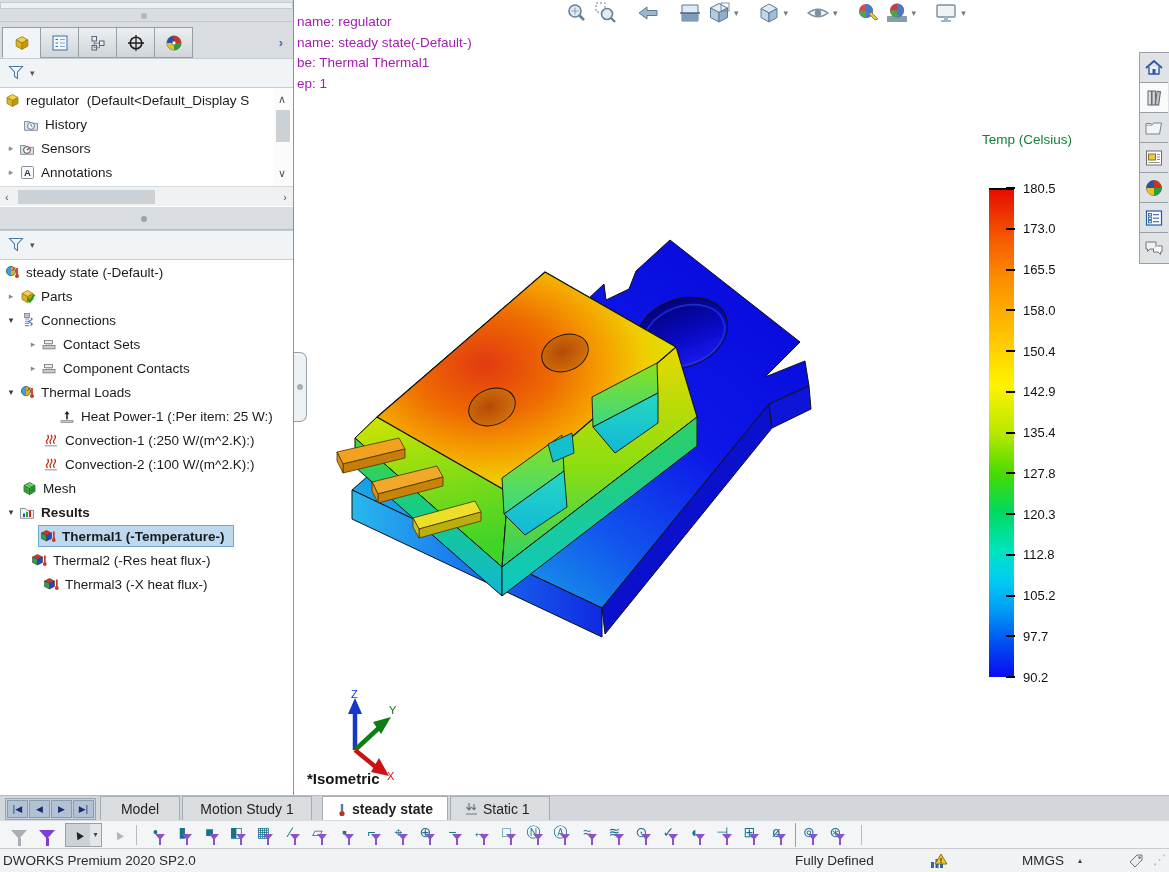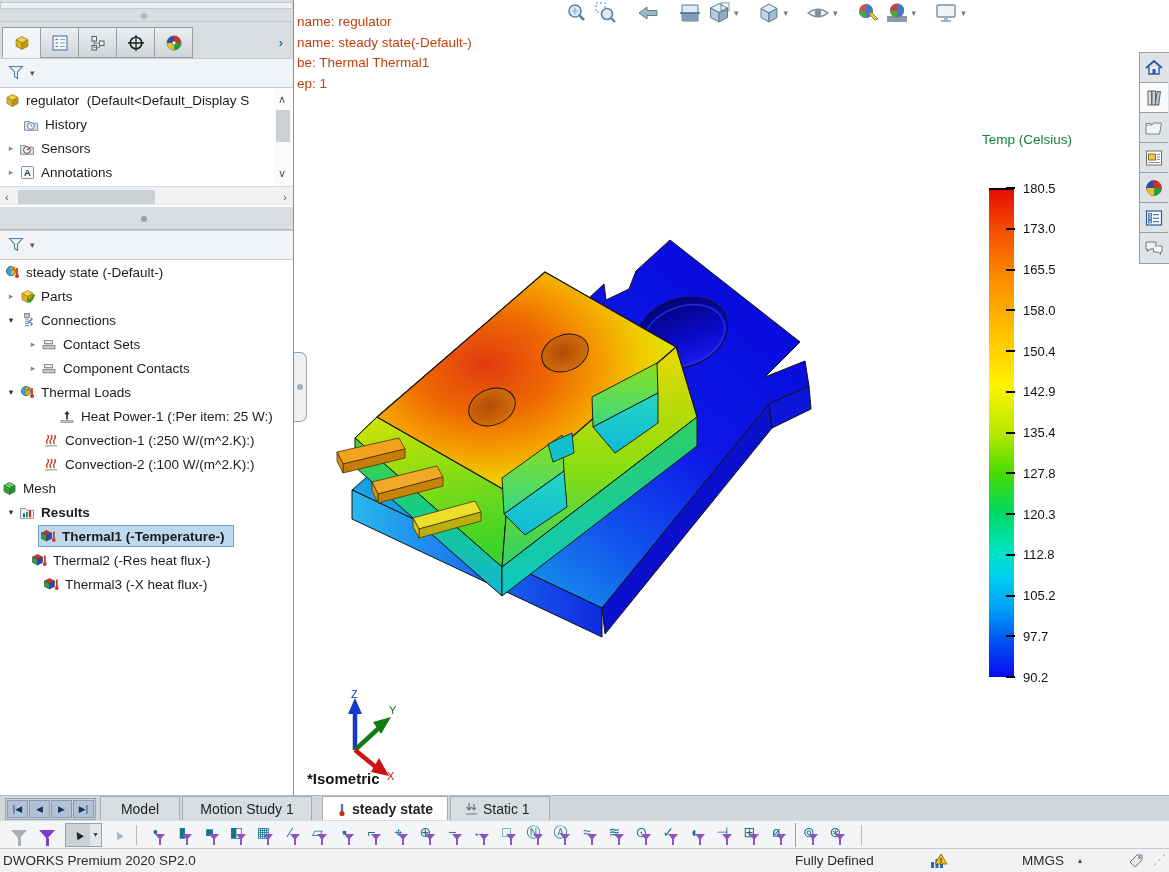--- a/index.html
+++ b/index.html
@@ -31,21 +31,21 @@
 .tlbl{white-space:pre;color:#1b1b1b}
 .b{font-weight:bold}
 .selbox{display:flex;align-items:center;height:22px;background:#bed9ee;border:1px solid #6fa4cd;padding-right:8px}
 .vsb{position:absolute;right:1px;top:0;width:18px;height:98px;background:#fbfbfc}
 .vthumb{position:absolute;left:2px;top:22px;width:14px;height:32px;background:#ccd1d6}
 
 .phandle{position:absolute;left:294px;top:352px;width:13px;height:70px;background:#eef1f4;border:1px solid #9aa2a8;border-left:none;border-radius:0 7px 7px 0;z-index:4}
 .phandle .dot{position:absolute;left:3px;top:31px;width:6px;height:6px;border-radius:50%;background:#a8b0b6}
 
 .gfx{position:absolute;left:295px;top:0;width:874px;height:795px;background:#fff;overflow:hidden}
-.ovl{position:absolute;left:2px;top:12px;line-height:20.5px;font-size:13.5px;color:#c2410c;z-index:2}
+.ovl{position:absolute;left:2px;top:12px;line-height:20.5px;font-size:13.5px;color:#a21caf;z-index:2}
 .hud{position:absolute;left:270px;top:1px;display:flex;align-items:center;gap:5px;z-index:2}
 .hic{width:24px;height:24px}
 .hcar{color:#777;font-size:9px;margin-left:-2px}
 .hgap{width:8px}
 .model{position:absolute;left:0;top:0}
 .legend{position:absolute;left:687px;top:132px;width:175px;height:560px;z-index:1}
 .lg-title{font-size:13.5px;color:#15803d}
 .lg-bar{position:absolute;left:7px;top:56px;width:25px;height:489px;border-top:2px solid #000;
 background:linear-gradient(#e60d00 0%,#f55300 9%,#fb8c00 18%,#ffc400 30%,#fff200 40%,#b8e800 50%,#4adb00 58%,#00d95e 66%,#00e4c0 74%,#00cdf2 80%,#009ef5 86%,#0050f2 93%,#0a0af0 100%)}
 .lg-rows{position:absolute;left:24px;top:48px;height:505px;display:flex;flex-direction:column;justify-content:space-between}
@@ -325,21 +325,21 @@
           <use href="#sym-conv"></use>
         </svg>
       <span class="tlbl">Convection-1 (:250 W/(m^2.K):)</span>
     </div>
     <div class="trow" style="padding-left:42px">
       <svg class="tic" viewBox="0 0 17 17">
           <use href="#sym-conv"></use>
         </svg>
       <span class="tlbl">Convection-2 (:100 W/(m^2.K):)</span>
     </div>
-    <div class="trow" style="">
+    <div class="trow" style="padding-left:20px">
       <svg class="tic" viewBox="0 0 17 17">
           <use href="#sym-mesh"></use>
         </svg>
       <span class="tlbl">Mesh</span>
     </div>
     <div class="trow" style="padding-left:4px">
       <span class="car open">▾</span>
       <svg class="tic" viewBox="0 0 17 17">
           <use href="#sym-results"></use>
         </svg>

